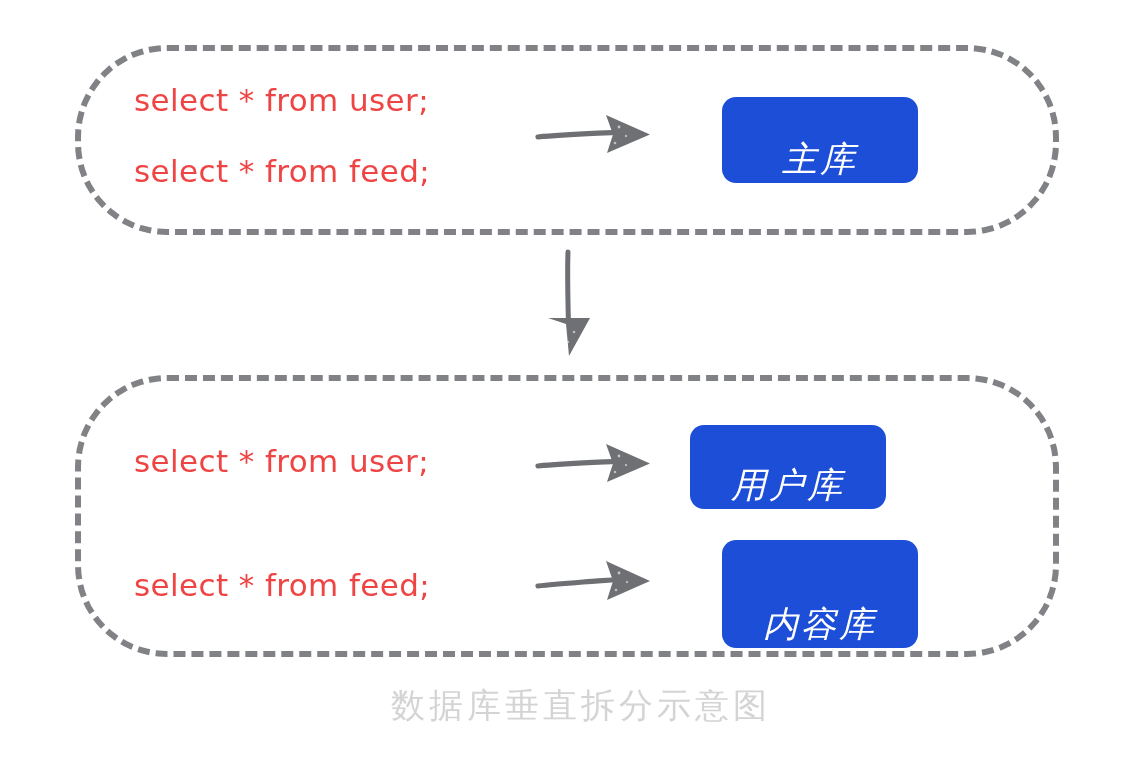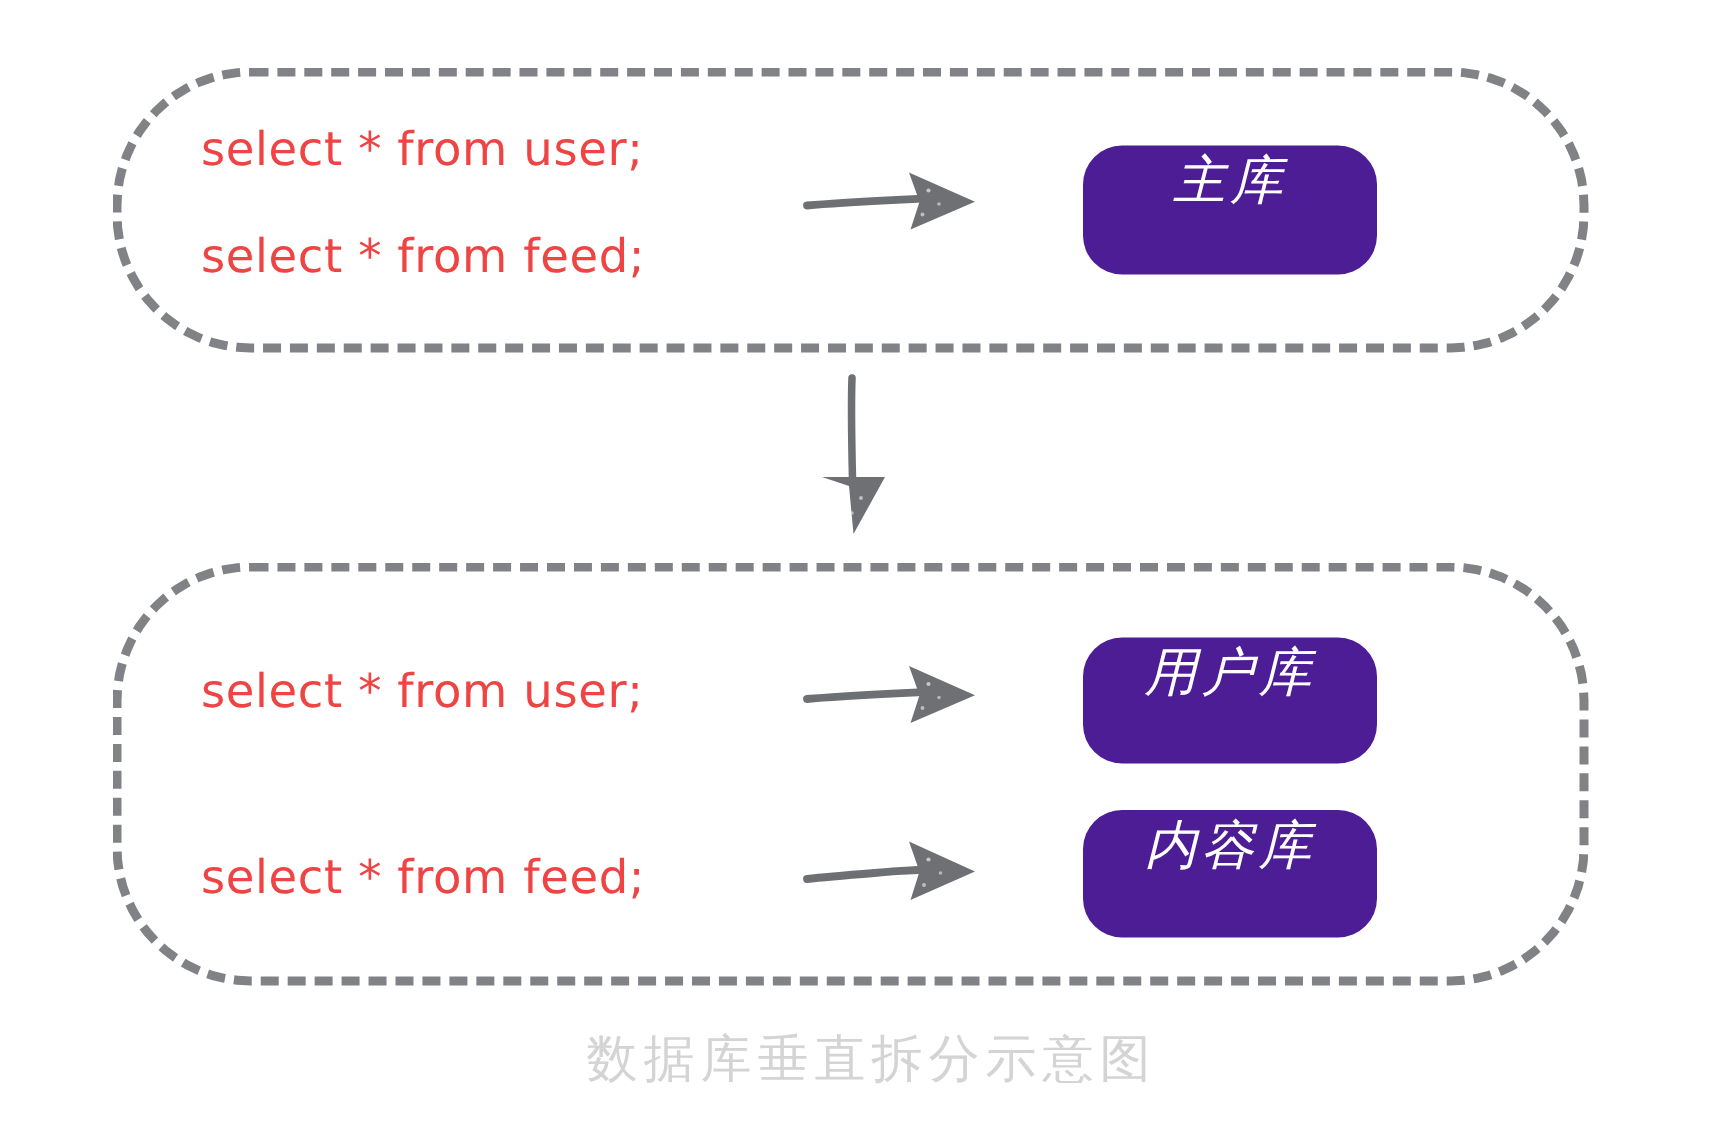--- a/index.html
+++ b/index.html
@@ -52,38 +52,38 @@
   }
   #sql-top-1 { left: 134px; top: 85px; }
   #sql-top-2 { left: 134px; top: 156px; }
   #sql-bottom-1 { left: 134px; top: 446px; }
   #sql-bottom-2 { left: 134px; top: 570px; }
 
   
   .db-box {
     position: absolute;
     box-sizing: border-box;
-    background: #4c1d95;
-    border-radius: 26px;
+    background: #1d4ed8;
+    border-radius: 14px;
     display: flex;
-    align-items: flex-start;
+    align-items: flex-end;
     justify-content: center;
   }
   .db-label {
     color: #ffffff;
     font-family: "DejaVu Sans", "Liberation Sans", sans-serif;
     font-size: 35px;
     font-weight: 400;
     letter-spacing: 3px;
     font-style: italic;
     white-space: nowrap;
   }
   #db-master  { left: 722px; top: 97px;  width: 196px; height: 86px; }
-  #db-user    { left: 722px; top: 425px; width: 196px; height: 84px; }
-  #db-content { left: 722px; top: 540px; width: 196px; height: 85px; }
+  #db-user    { left: 690px; top: 425px; width: 196px; height: 84px; }
+  #db-content { left: 722px; top: 540px; width: 196px; height: 108px; }
 
   
   .arrow-svg {
     position: absolute;
     overflow: visible;
   }
   #arrow-top        { left: 536px; top: 112px; }
   #arrow-split      { left: 533px; top: 250px; }
   #arrow-bottom-1   { left: 536px; top: 440px; }
   #arrow-bottom-2   { left: 536px; top: 558px; }

